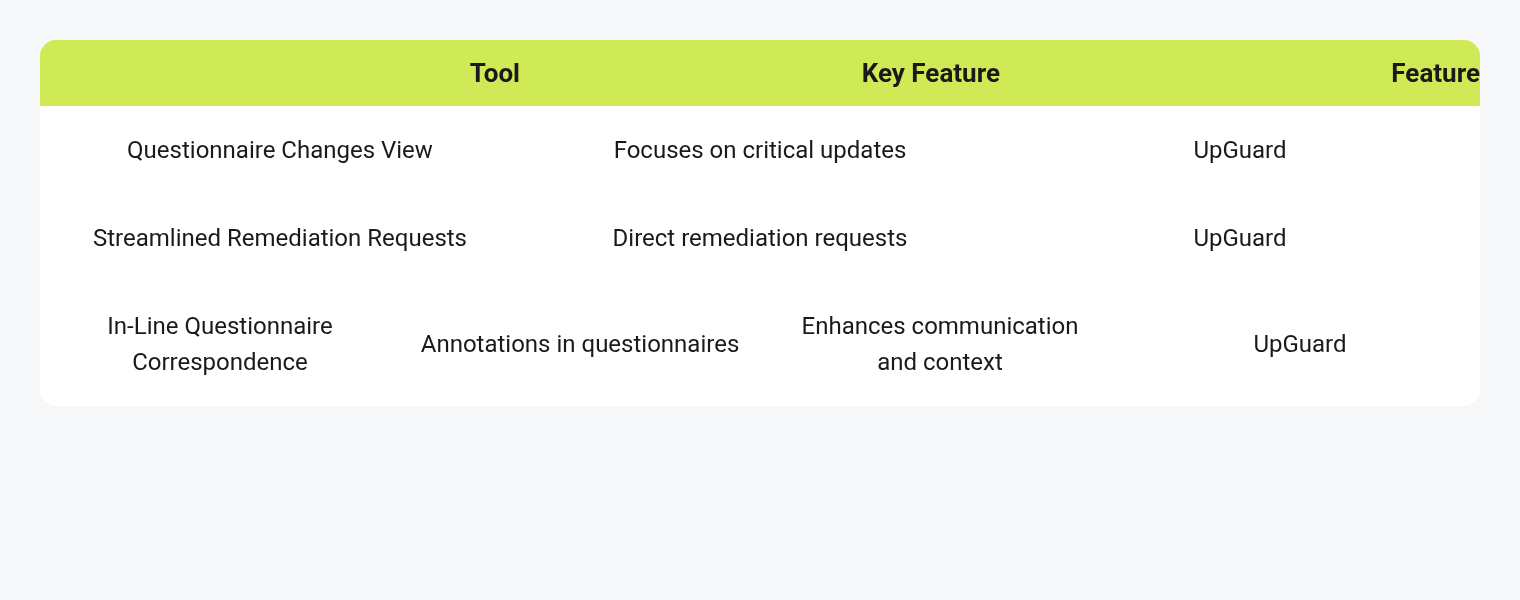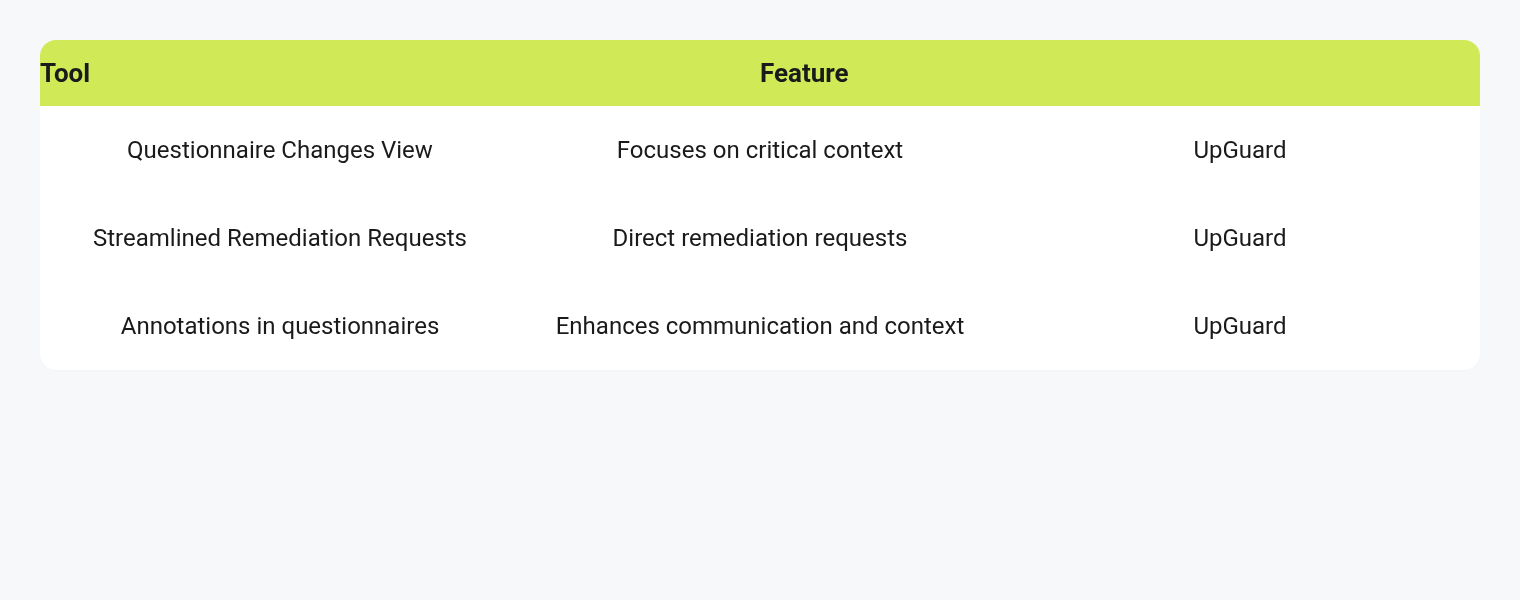--- a/index.html
+++ b/index.html
@@ -20,24 +20,25 @@
       overflow: hidden;
       box-shadow: 0 1px 3px rgba(0,0,0,0.02);
     }
     .table-header {
       display: flex;
       background-color: #cfe957;
       padding: 18px 0;
     }
     .table-header .cell {
       flex: 1;
-      text-align: left;
+      text-align: right;
       font-weight: 700;
       font-size: 26px;
       color: #1a1a1a;
+      padding-left: 20px;
     }
     .table-body {
       display: flex;
       flex-direction: column;
     }
     .table-row {
       display: flex;
       padding: 26px 0;
     }
     .table-row .cell {
@@ -51,32 +52,34 @@
       align-items: center;
       justify-content: center;
     }
   </style>
 </head>
 <body>
 
 <div class="table-container">
   <div class="table-header">
     <div class="cell">Tool</div>
+    <div class="cell">Key Feature</div>
     <div class="cell">Feature</div>
   </div>
   <div class="table-body">
     <div class="table-row">
       <div class="cell">Questionnaire Changes View</div>
-      <div class="cell">Focuses on critical context</div>
+      <div class="cell">Focuses on critical updates</div>
       <div class="cell">UpGuard</div>
     </div>
     <div class="table-row">
       <div class="cell">Streamlined Remediation Requests</div>
       <div class="cell">Direct remediation requests</div>
       <div class="cell">UpGuard</div>
     </div>
     <div class="table-row">
+      <div class="cell">In-Line Questionnaire Correspondence</div>
       <div class="cell">Annotations in questionnaires</div>
       <div class="cell">Enhances communication and context</div>
       <div class="cell">UpGuard</div>
     </div>
   </div>
 </div>
 
 </body></html>

